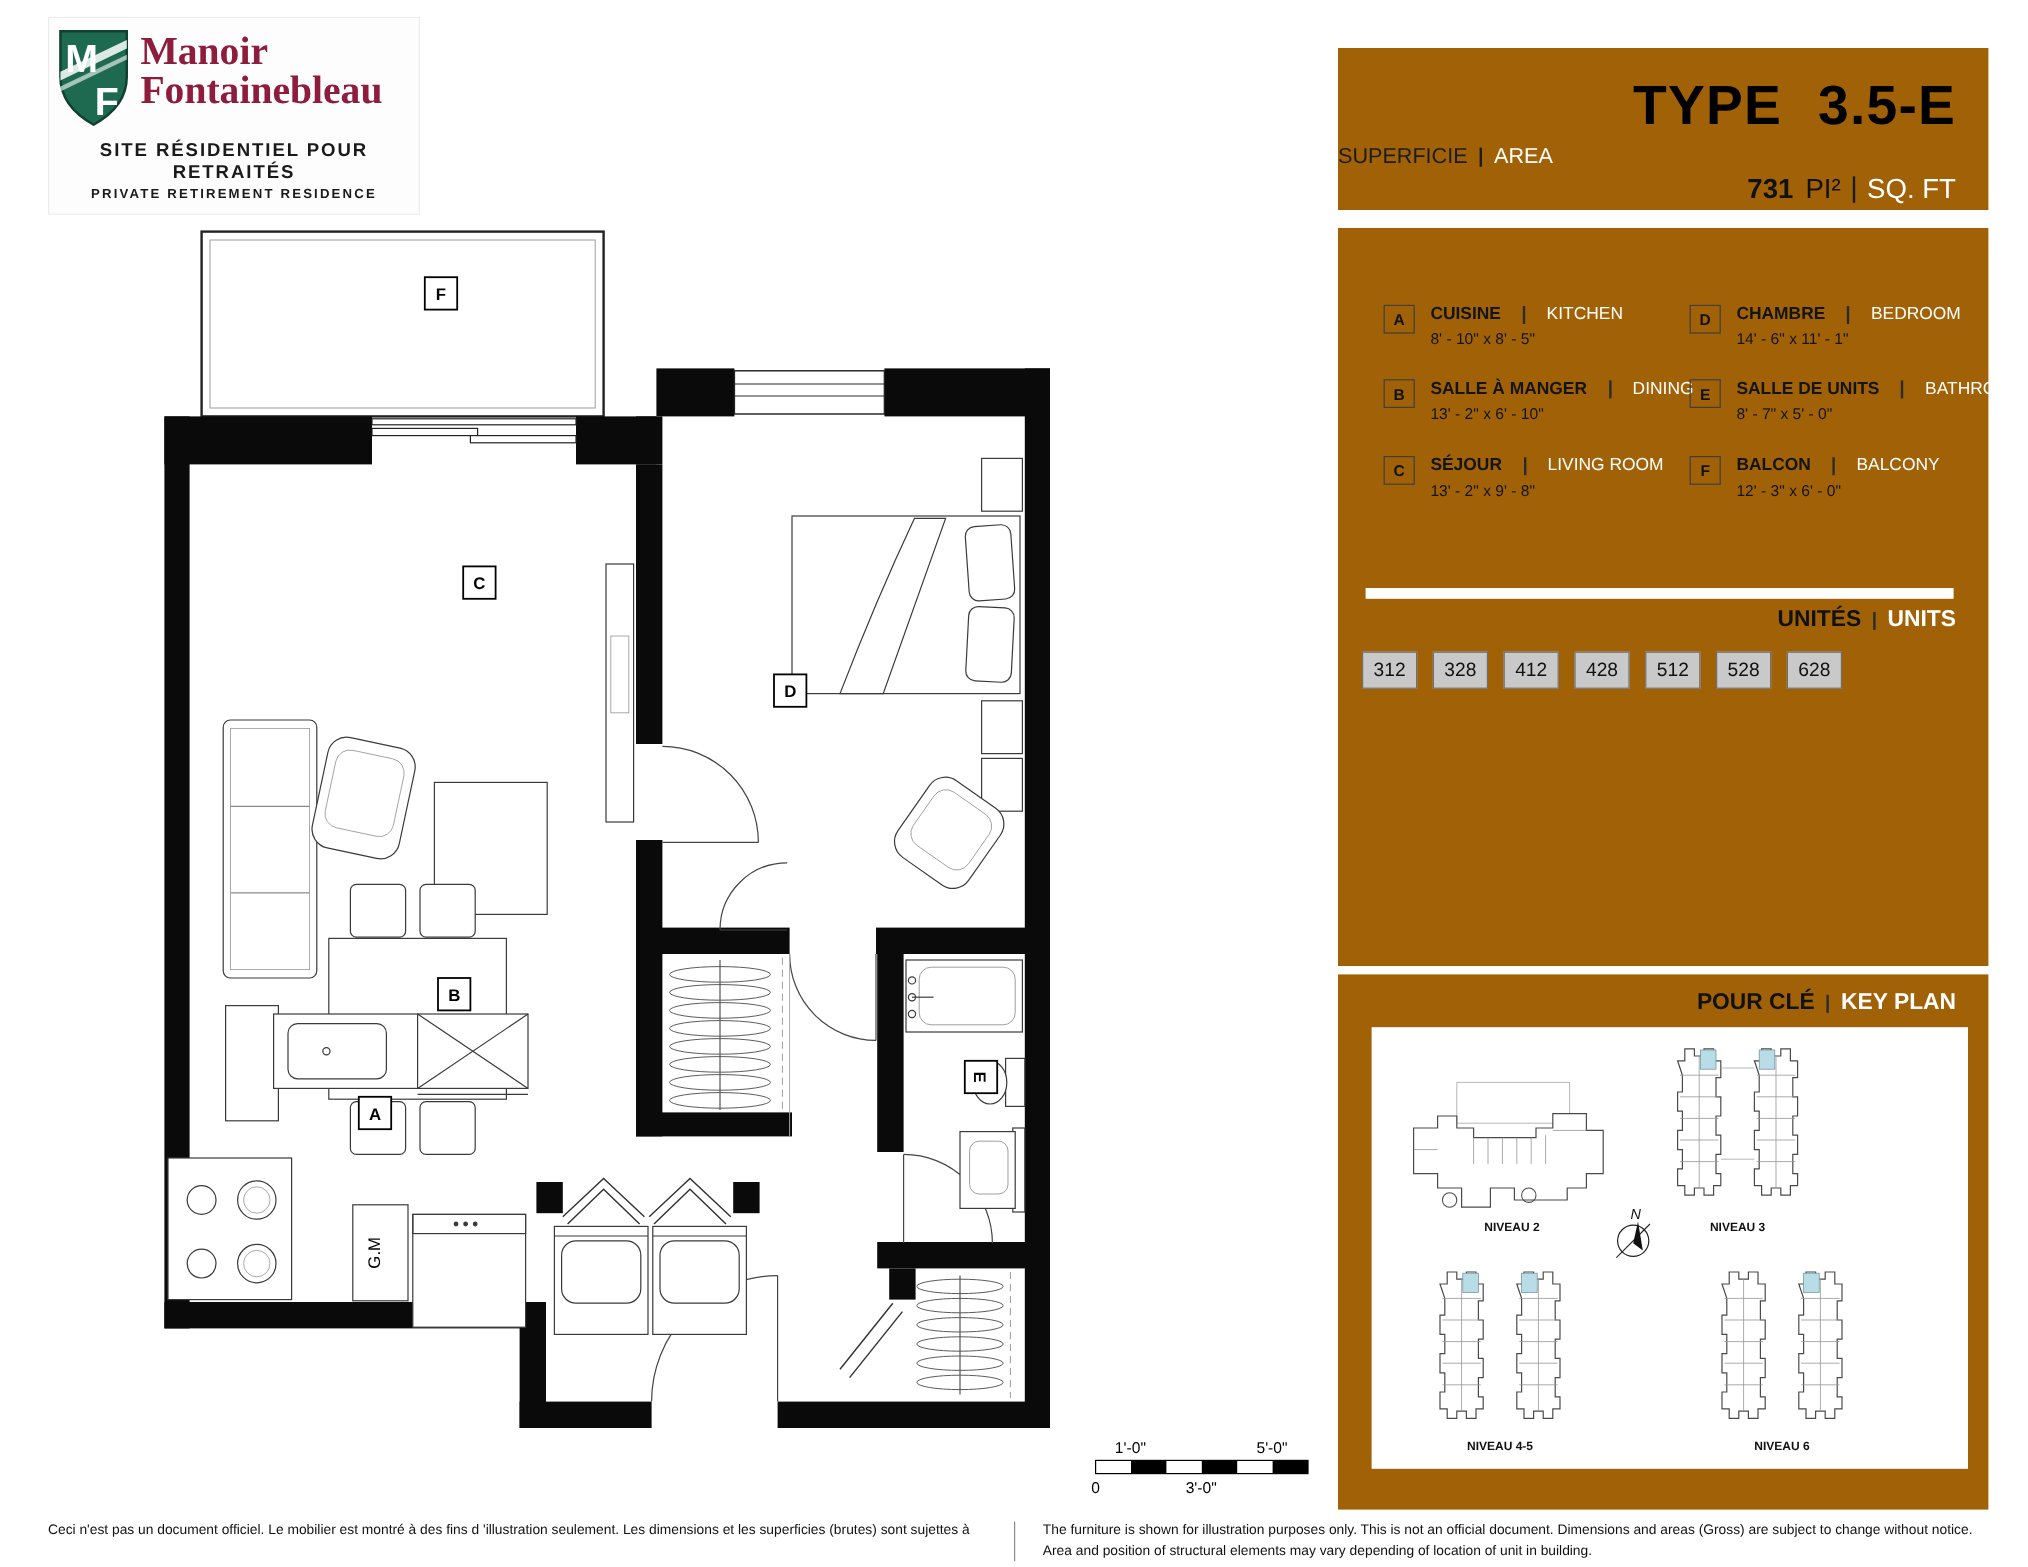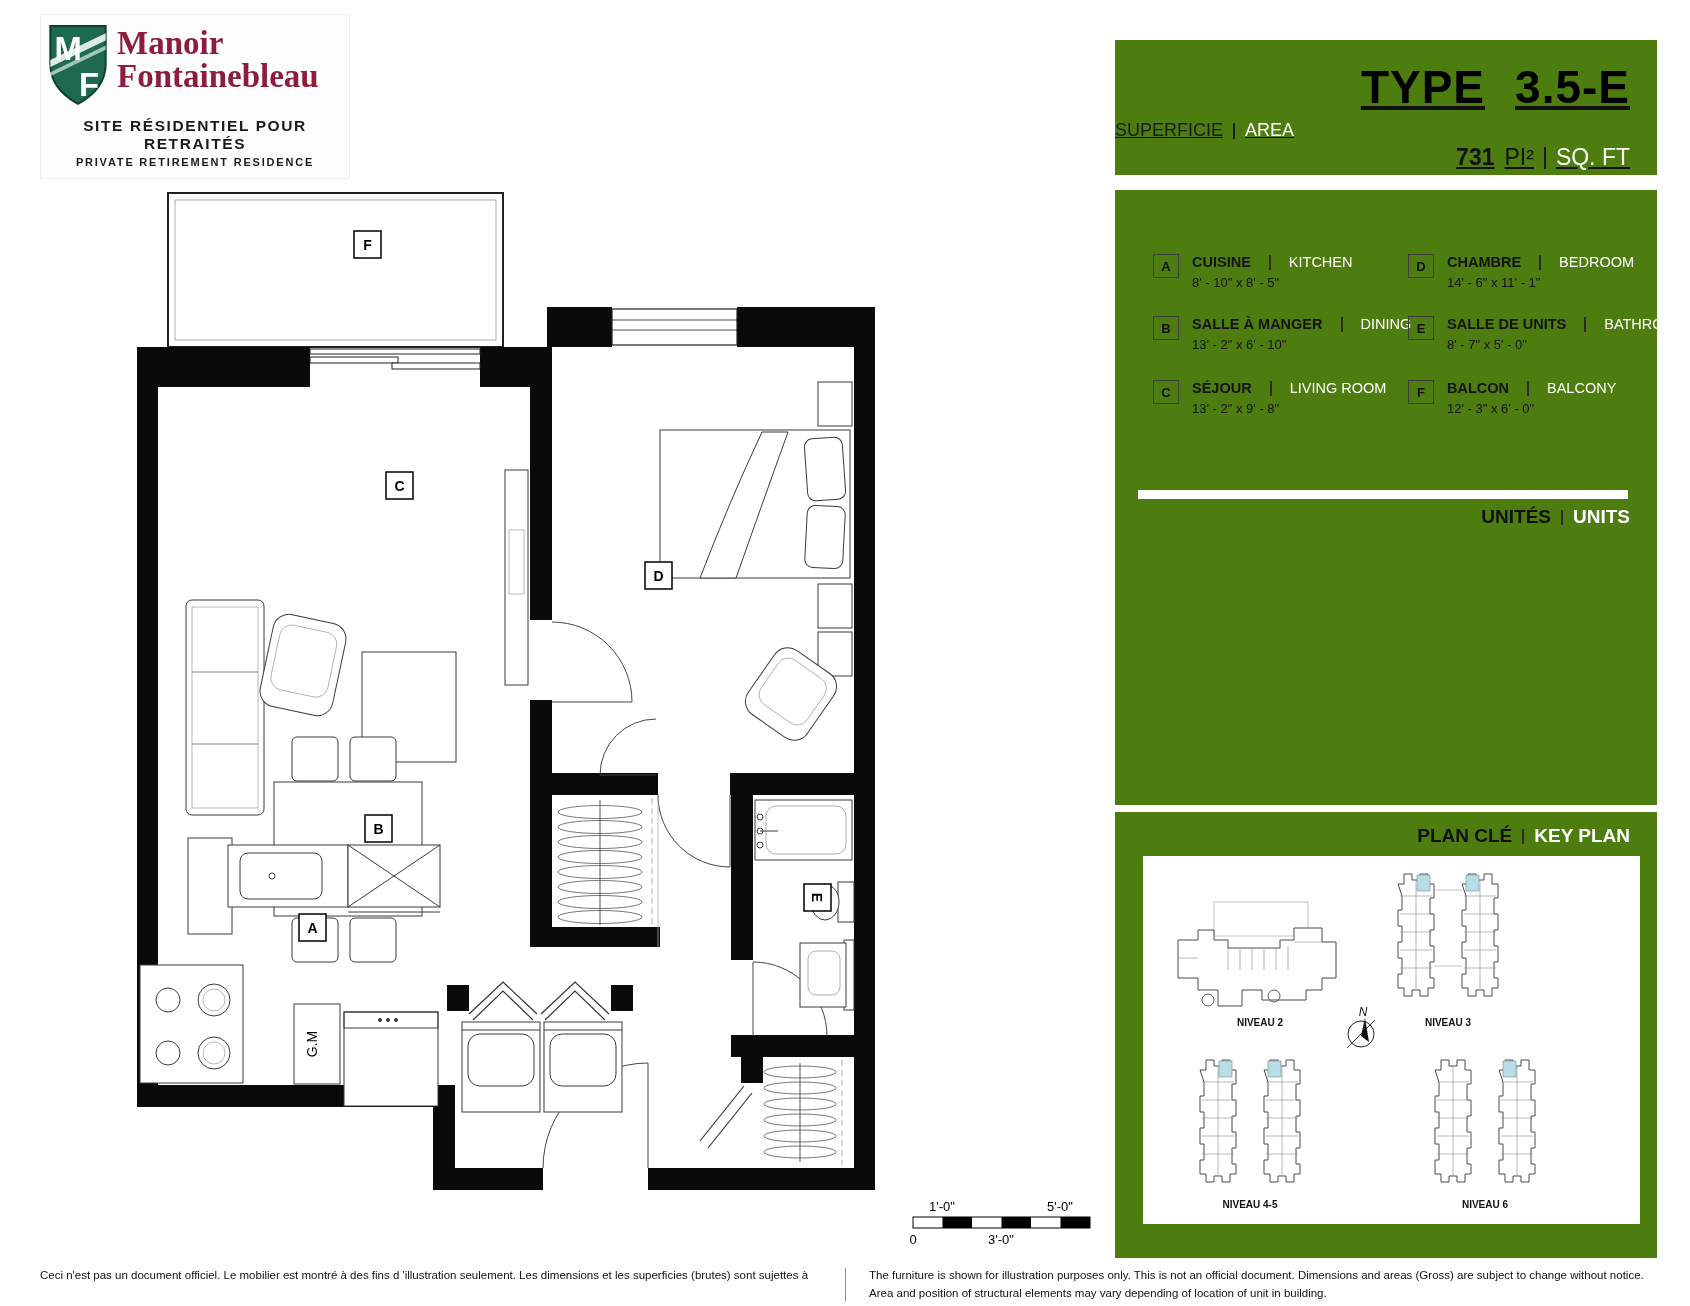--- a/index.html
+++ b/index.html
@@ -6,21 +6,21 @@
   .page{position:relative;width:1690px;height:1306px;background:#fff;overflow:hidden;
         font-family:"Liberation Sans",sans-serif;color:#111;}
   
   .logo{position:absolute;left:40px;top:14px;width:296px;background:#fdfdfd;border:1px solid #ededed;padding:8px 6px 10px 6px;}
   .logo-top{display:flex;align-items:flex-start;}
   .logo-name{margin-left:8px;margin-top:4px;font-family:"Liberation Serif",serif;font-weight:bold;
              color:#8e1c3c;font-size:33px;line-height:33px;}
   .logo-tag1{margin-top:10px;text-align:center;font-size:15.5px;letter-spacing:1.6px;font-weight:600;color:#1a1a1a;}
   .logo-tag2{margin-top:3px;text-align:center;font-size:11px;letter-spacing:1.8px;font-weight:600;color:#1a1a1a;}
   
-  .panel{position:absolute;left:1115px;width:542px;background:#4d7c0f;text-decoration:underline;}
+  .panel{position:absolute;left:1115px;width:542px;background:#a16207;}
   .panel-header{top:40px;height:135px;}
   .type-row{display:flex;justify-content:flex-end;align-items:baseline;gap:30px;
             padding:20px 27px 0 0;font-size:46px;font-weight:bold;letter-spacing:1px;color:#000;}
   .sup-row{display:flex;align-items:center;gap:10px;padding:6px 27px 0 0;
            font-size:18px;color:#1c1c1c;}
   .sup-row .w{color:#fff;}
   .area-row{display:flex;justify-content:flex-end;align-items:center;gap:10px;padding:3px 27px 0 0;
             font-size:23px;color:#111;}
   .area-row .w{color:#fff;}
   .vbar{display:inline-block;width:2px;height:16px;background:#1c1c1c;}
@@ -172,25 +172,34 @@
         <div class="room-dims">12' - 3" x 6' - 0"</div>
       </div>
     </div>
 
     <div class="units-line"></div>
     <div class="units-heading">
       <span class="fr">UNITÉS</span>
       <span class="sep"></span>
       <span class="en">UNITS</span>
     </div>
+    <div class="unit-row">
+      <div class="unit-box">312</div>
+      <div class="unit-box">328</div>
+      <div class="unit-box">412</div>
+      <div class="unit-box">428</div>
+      <div class="unit-box">512</div>
+      <div class="unit-box">528</div>
+      <div class="unit-box">628</div>
+    </div>
   </div>
 
   <div class="panel panel-keyplan">
     <div class="keyplan-heading">
-      <span class="fr">PLAN CLÉ</span>
+      <span class="fr">POUR CLÉ</span>
       <span class="sep"></span>
       <span class="en">KEY PLAN</span>
     </div>
     <div class="keyplan-white">
       <svg width="497" height="368" viewBox="0 0 497 368">
         <defs>
           <g id="twr">
             <path d="M2,14 H8 V4 H16 V10 H24 V4 H32 V14 H38 V28 H34 V44 H38 V60 H34 V76 H38 V92 H34 V108 H38 V118 H32 V126 H24 V120 H16 V126 H8 V118 H2 V104 H6 V88 H2 V72 H6 V56 H2 V40 H6 V26 Z" fill="#ffffff" stroke="#4a4a4a" stroke-width="1"></path>
             <path d="M4,26 H36 M4,44 H36 M4,62 H36 M4,80 H36 M4,98 H36 M20,10 V120" stroke="#9a9a9a" stroke-width="0.7" fill="none"></path>
           </g>

